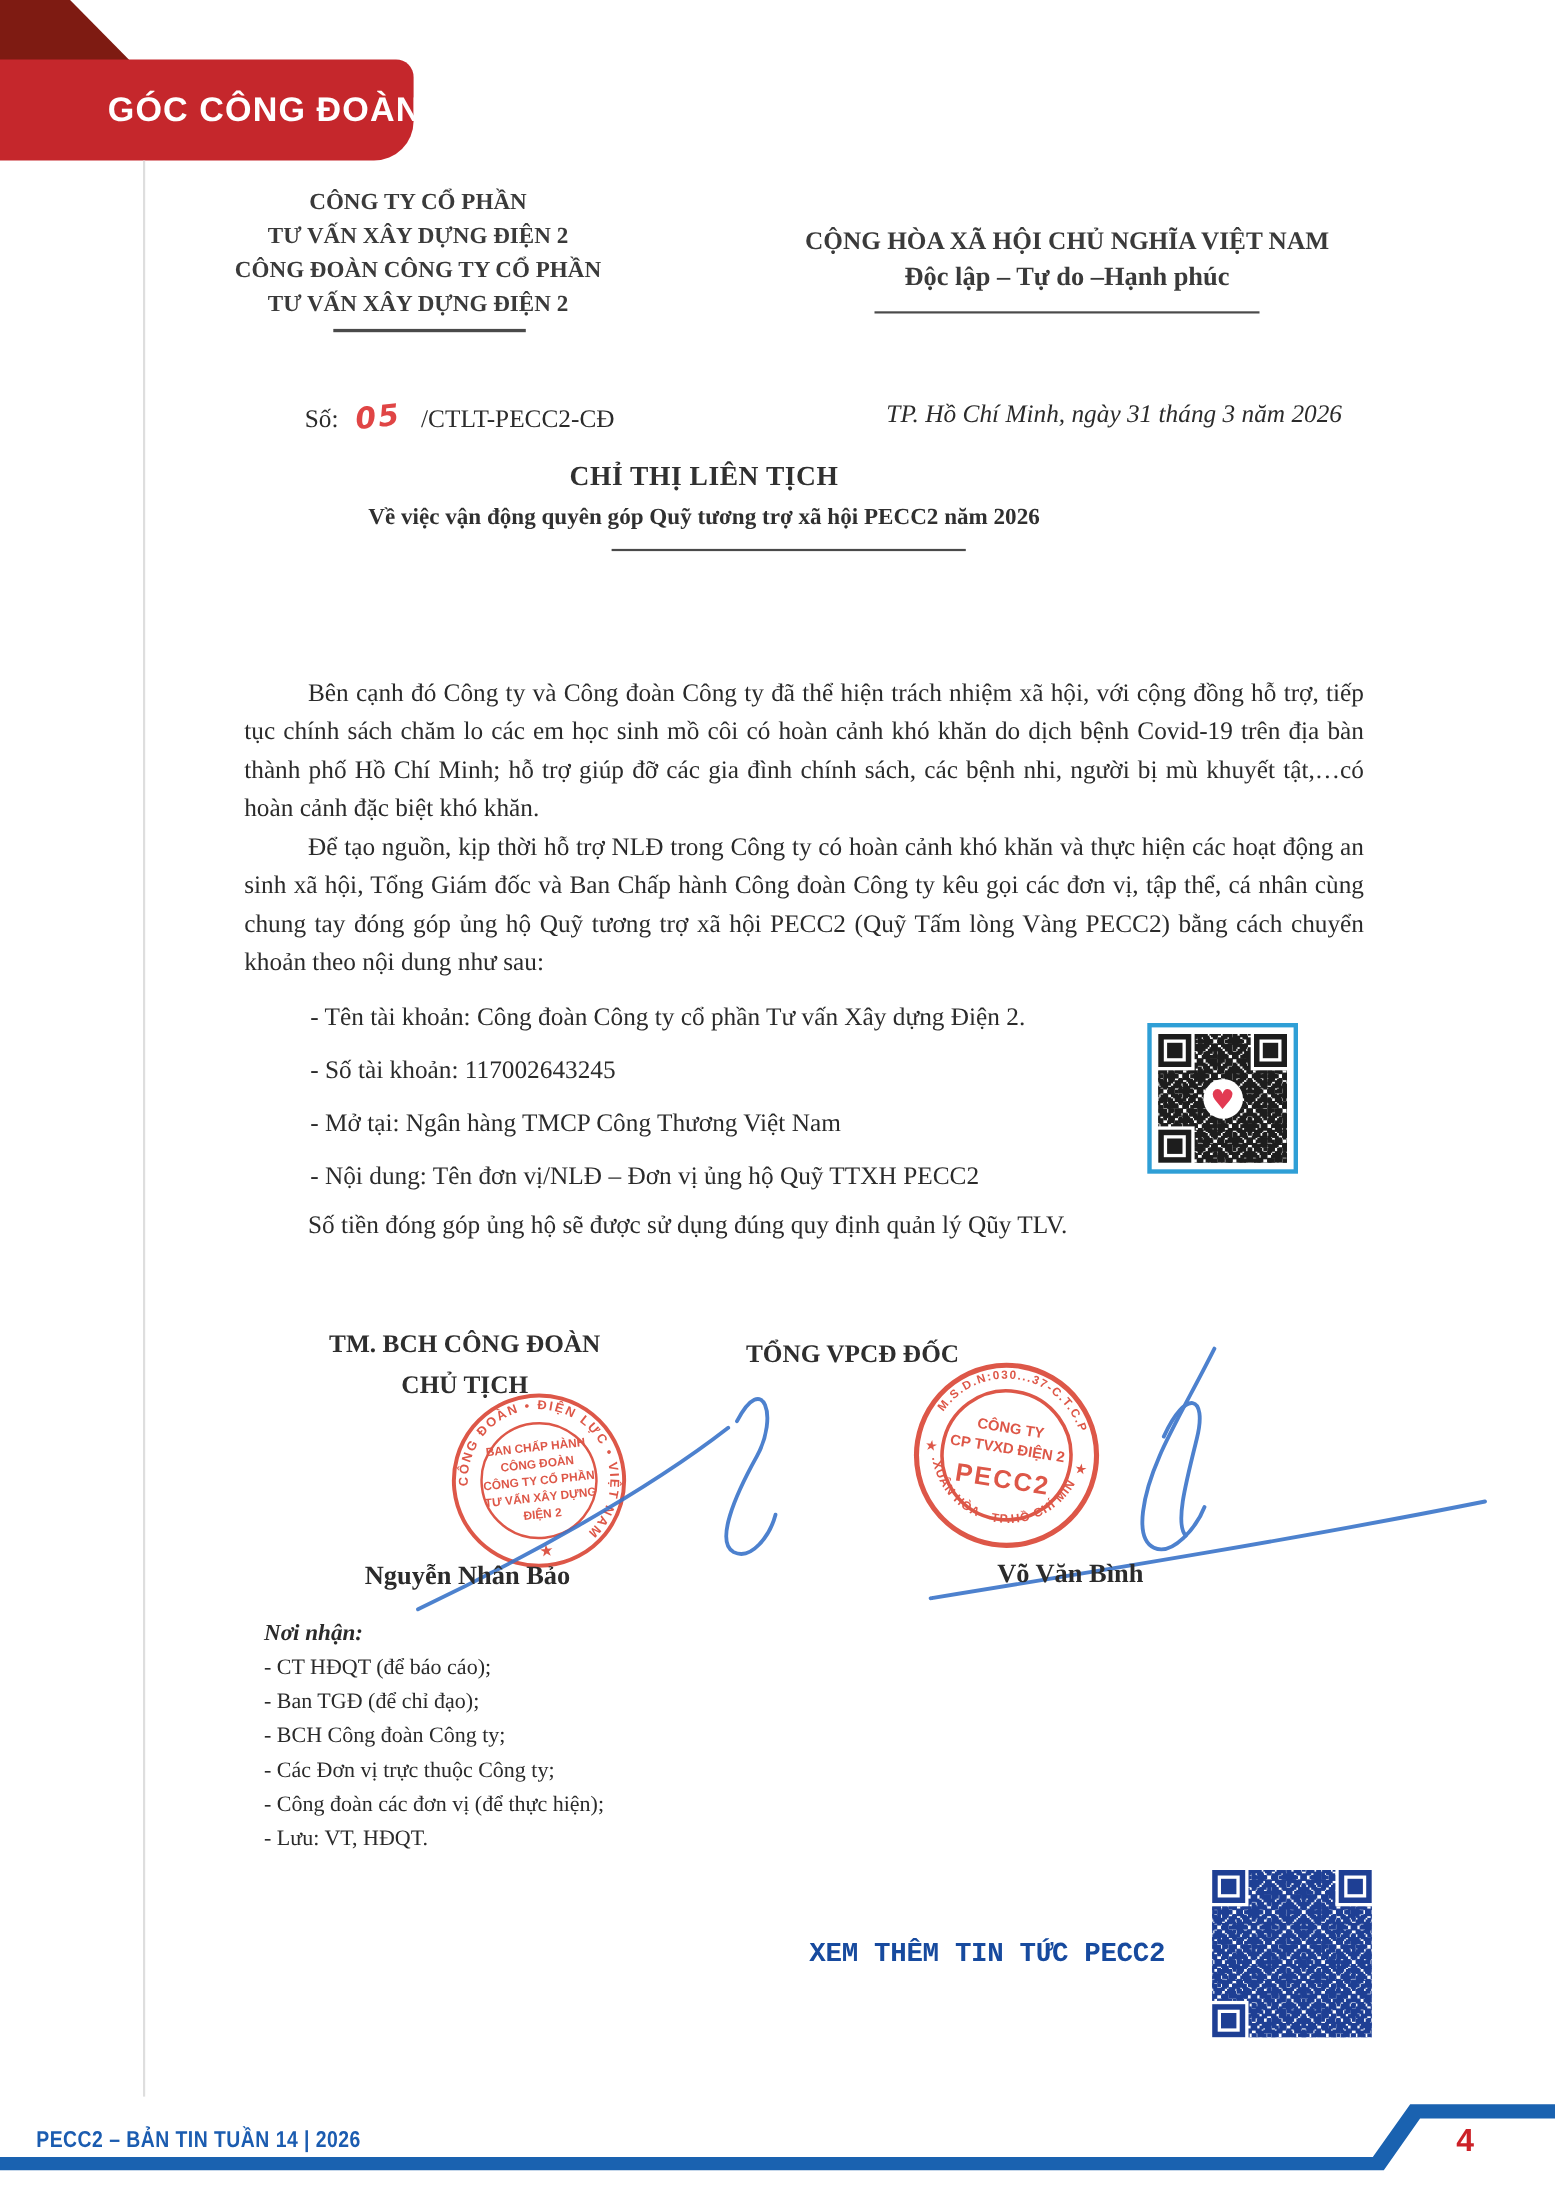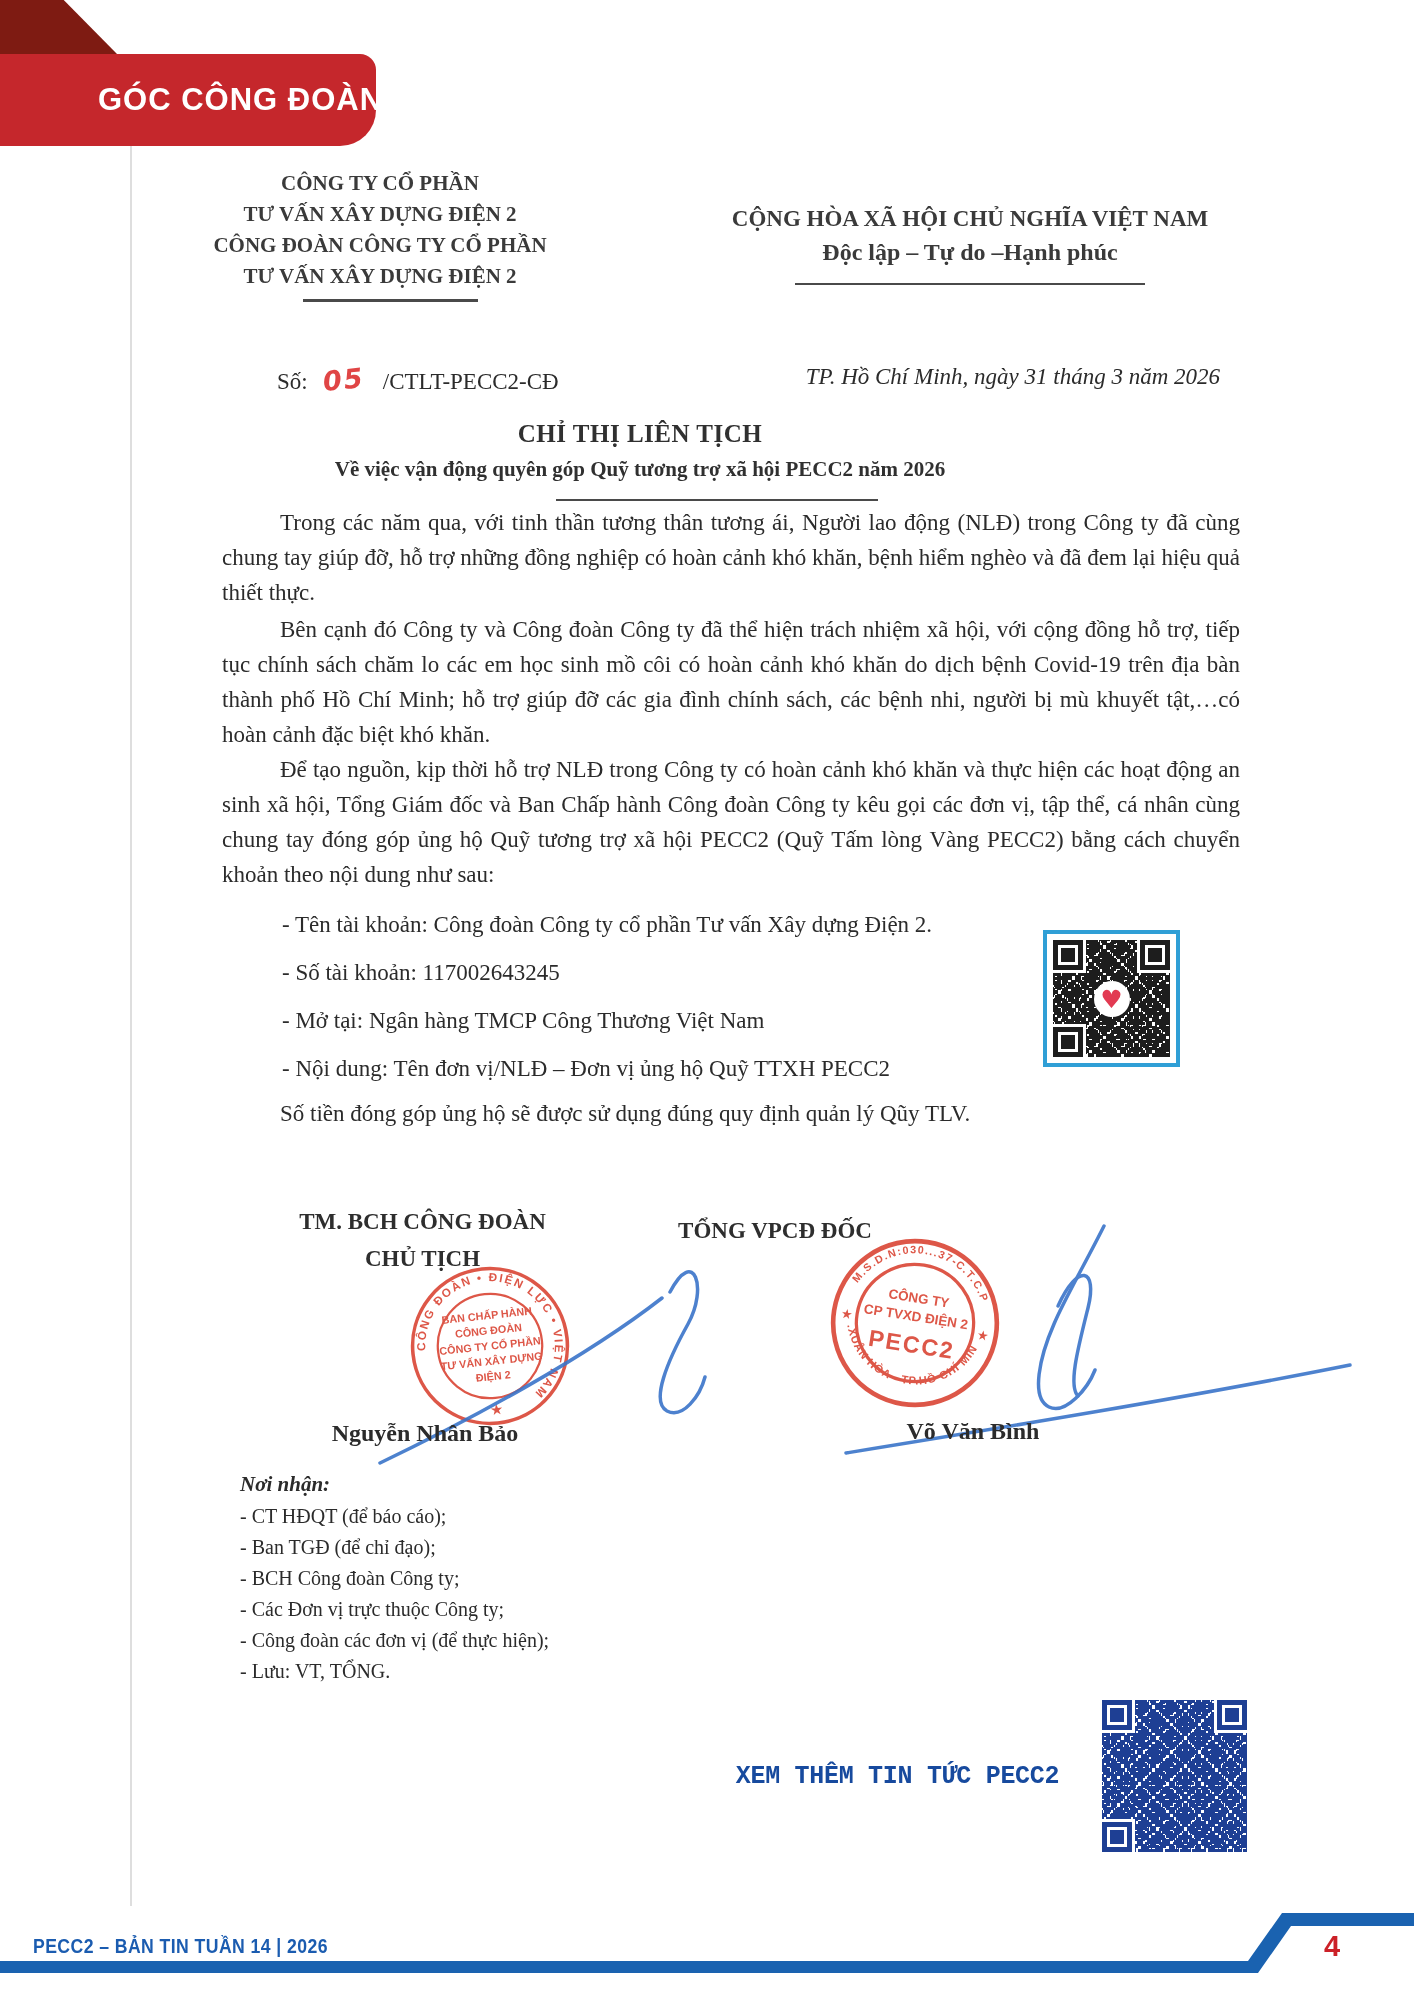--- a/index.html
+++ b/index.html
@@ -121,21 +121,20 @@
     <span>/CTLT-PECC2-CĐ</span>
   </div>
   <div class="abs date-line">TP. Hồ Chí Minh, ngày 31 tháng 3 năm 2026</div>
 
   <div class="abs title-block">
     <div class="doc-title">CHỈ THỊ LIÊN TỊCH</div>
     <div class="doc-subtitle">Về việc vận động quyên góp Quỹ tương trợ xã hội PECC2 năm 2026</div>
   </div>
   <div class="abs subtitle-underline"></div>
 
-  <div class="abs body-par" style="top:505px;">Trong các năm qua, với tinh thần tương thân tương ái, Người lao động (NLĐ) trong Công ty đã cùng chung tay giúp đỡ, hỗ trợ những đồng nghiệp có hoàn cảnh khó khăn, bệnh hiểm nghèo và đã đem lại hiệu quả thiết thực.</div>
   <div class="abs body-par" style="top:612px;">Bên cạnh đó Công ty và Công đoàn Công ty đã thể hiện trách nhiệm xã hội, với cộng đồng hỗ trợ, tiếp tục chính sách chăm lo các em học sinh mồ côi có hoàn cảnh khó khăn do dịch bệnh Covid-19 trên địa bàn thành phố Hồ Chí Minh; hỗ trợ giúp đỡ các gia đình chính sách, các bệnh nhi, người bị mù khuyết tật,…có hoàn cảnh đặc biệt khó khăn.</div>
   <div class="abs body-par" style="top:752px;">Để tạo nguồn, kịp thời hỗ trợ NLĐ trong Công ty có hoàn cảnh khó khăn và thực hiện các hoạt động an sinh xã hội, Tổng Giám đốc và Ban Chấp hành Công đoàn Công ty kêu gọi các đơn vị, tập thể, cá nhân cùng chung tay đóng góp ủng hộ Quỹ tương trợ xã hội PECC2 (Quỹ Tấm lòng Vàng PECC2) bằng cách chuyển khoản theo nội dung như sau:</div>
 
   <div class="abs bullet-line" style="top:912px;">- Tên tài khoản: Công đoàn Công ty cổ phần Tư vấn Xây dựng Điện 2.</div>
   <div class="abs bullet-line" style="top:960px;">- Số tài khoản: 117002643245</div>
   <div class="abs bullet-line" style="top:1008px;">- Mở tại: Ngân hàng TMCP Công Thương Việt Nam</div>
   <div class="abs bullet-line" style="top:1056px;">- Nội dung: Tên đơn vị/NLĐ – Đơn vị ủng hộ Quỹ TTXH PECC2</div>
 
   <div class="abs qr-box qr1">
     <div class="qr-inner">
@@ -208,21 +207,21 @@
 
   <div class="abs name-left">Nguyễn Nhân Bảo</div>
   <div class="abs name-right">Võ Văn Bình</div>
 
   <div class="abs recip-header">Nơi nhận:</div>
   <div class="abs recip-item" style="top:1505px;">- CT HĐQT (để báo cáo);</div>
   <div class="abs recip-item" style="top:1536px;">- Ban TGĐ (để chỉ đạo);</div>
   <div class="abs recip-item" style="top:1567px;">- BCH Công đoàn Công ty;</div>
   <div class="abs recip-item" style="top:1598px;">- Các Đơn vị trực thuộc Công ty;</div>
   <div class="abs recip-item" style="top:1629px;">- Công đoàn các đơn vị (để thực hiện);</div>
-  <div class="abs recip-item" style="top:1660px;">- Lưu: VT, TỔNG.</div>
+  <div class="abs recip-item" style="top:1660px;">- Lưu: VT, HĐQT.</div>
 
   <div class="abs cta-text">XEM THÊM TIN TỨC PECC2</div>
   <div class="abs qr-box qr2">
     <div class="qr-inner">
       <div class="qr-noise"></div>
       <div class="finder f-tl"></div>
       <div class="finder f-tr"></div>
       <div class="finder f-bl"></div>
     </div>
   </div>

